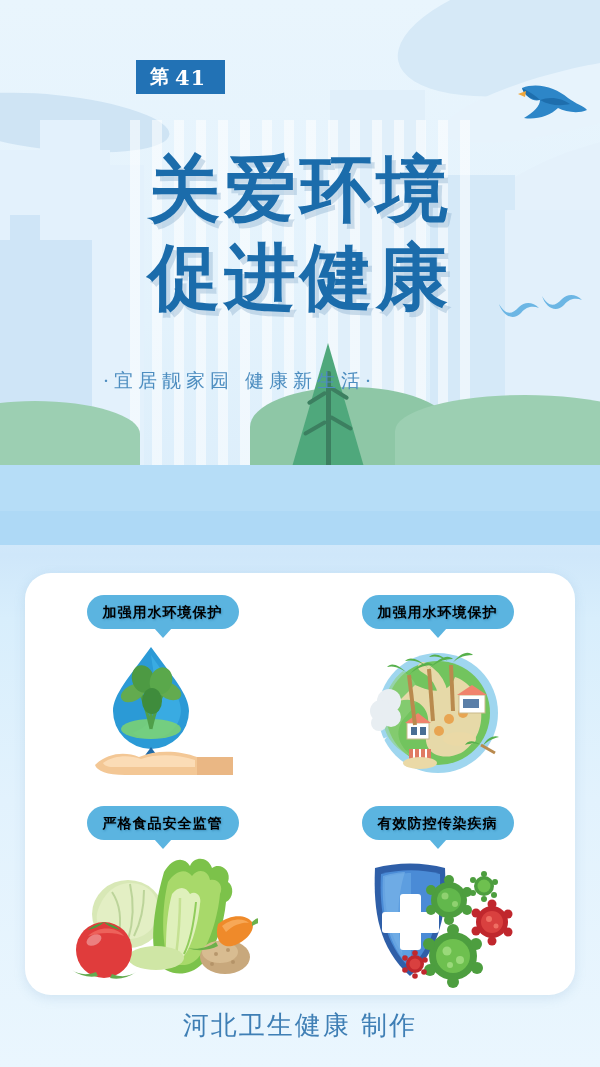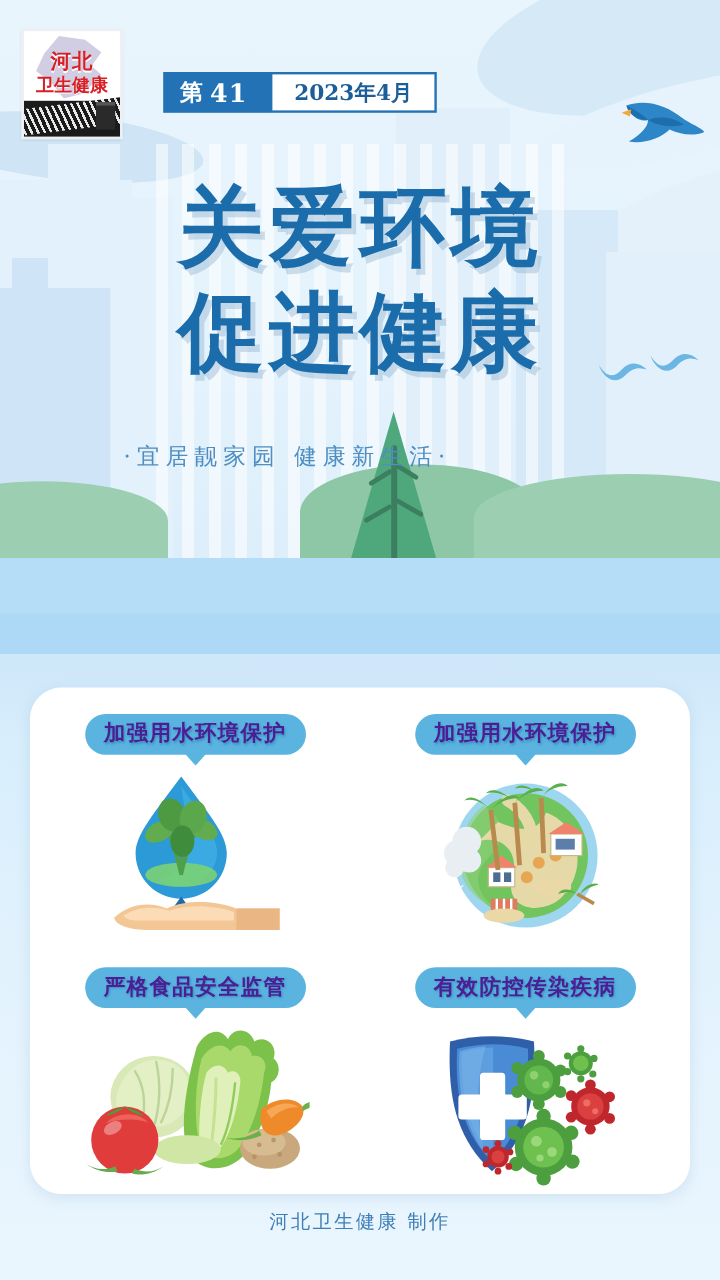--- a/index.html
+++ b/index.html
@@ -76,30 +76,30 @@
     font-size:19px;letter-spacing:5px;font-family:"DejaVu Serif",serif;}
 
   
   .card{position:absolute;left:25px;top:573px;width:550px;height:422px;background:#fff;
     border-radius:26px;box-shadow:0 3px 12px rgba(100,150,190,.18);}
   .grid{position:absolute;left:0;top:0;width:550px;height:422px;}
   .cell{position:absolute;width:275px;height:211px;}
   .c0{left:0;top:0;} .c1{left:275px;top:0;} .c2{left:0;top:211px;} .c3{left:275px;top:211px;}
 
   .pill{position:absolute;left:50%;top:22px;transform:translateX(-50%);
-    background:#5bb4e0;color:#4c1d95;border-radius:17px;height:34px;line-height:34px;
-    padding:0 16px;white-space:nowrap;font-size:18px;font-weight:bold;letter-spacing:1px;
+    background:#5bb4e0;color:#000000;border-radius:17px;height:34px;line-height:34px;
+    padding:0 16px;white-space:nowrap;font-size:14px;font-weight:bold;letter-spacing:1px;
     font-family:"DejaVu Sans",sans-serif;text-shadow:1px 1px 2px rgba(30,110,155,.5);}
   .pill:after{content:"";position:absolute;left:50%;bottom:-9px;margin-left:-9px;width:0;height:0;
     border-left:9px solid transparent;border-right:9px solid transparent;border-top:10px solid #5bb4e0;}
   .art{position:absolute;left:0;top:68px;width:275px;height:140px;}
   .art svg{display:block;margin:0 auto;}
 
   .footer{position:absolute;left:0;top:1008px;width:600px;text-align:center;color:#3f7fb5;
-    font-size:16px;letter-spacing:2px;font-family:"DejaVu Serif",serif;}
+    font-size:26px;letter-spacing:2px;font-family:"DejaVu Serif",serif;}
 </style>
 </head>
 <body>
 
 <div id="poster">
 
   <div class="skywrap">
     <div class="cloudband cloud-a"></div>
     <div class="cloudband cloud-e"></div>
     <div class="cloudband cloud-b"></div>
@@ -145,35 +145,26 @@
     <svg viewBox="0 0 44 20">
         <path d="M2 4 C8 14 14 16 22 7 C28 1 36 2 42 8 C36 6 30 6 24 13 C16 21 6 16 2 4 Z" fill="#6cb6e4"></path>
       </svg>
   </div>
   <div class="gull" style="left:540px;top:292px;">
     <svg viewBox="0 0 44 20">
         <path d="M2 4 C8 14 14 16 22 7 C28 1 36 2 42 8 C36 6 30 6 24 13 C16 21 6 16 2 4 Z" fill="#6cb6e4"></path>
       </svg>
   </div>
 
-  <div class="logo">
-    <div class="mapbg"></div>
-    <div class="l1">河北</div>
-    <div class="l2t">卫生健康</div>
-    <div class="wall"></div>
-    <div class="wallcurve"></div>
-    <div class="tower"></div>
-  </div>
 
   <div class="banner">
     <div class="seg1">
       <span>第</span>
       <span class="num">41</span>
     </div>
-    <div class="seg2">2023年4月</div>
   </div>
 
   <div class="title t1">关爱环境</div>
   <div class="title t2">促进健康</div>
   <div class="subtitle">·宜居靓家园  健康新生活·</div>
 
   <div class="card">
     <div class="grid">
 
       <div class="cell c0">

